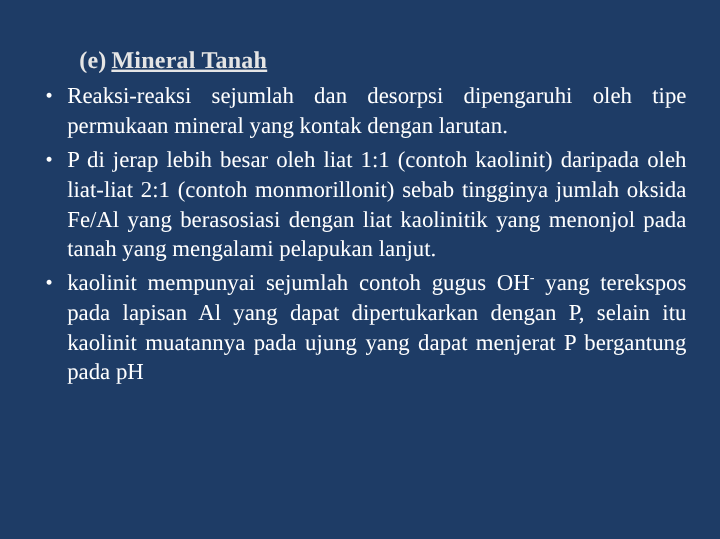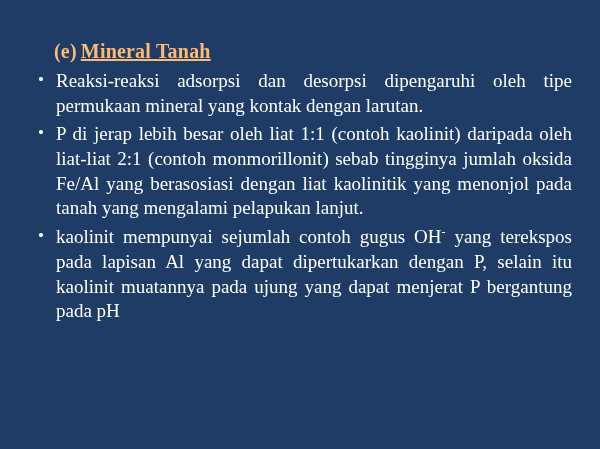--- a/index.html
+++ b/index.html
@@ -15,24 +15,24 @@
   }
   .slide {
     position: relative;
     width: 600px;
     height: 449px;
     background: #1e3c66;
     box-sizing: border-box;
     padding: 40px 28px 20px 34px;
   }
   .title-line {
-    color: #fdba74;
+    color: #e5e5e5;
     font-size: 20px;
     font-weight: bold;
-    margin: 0 0 6px 20px;
+    margin: 0 0 6px 32px;
     letter-spacing: 0.2px;
   }
   .title-prefix {
     font-weight: bold;
   }
   .title-main {
     font-weight: bold;
     text-decoration: underline;
     margin-left: 4px;
   }
@@ -73,21 +73,21 @@
 <body>
 
 <div class="slide">
 
   <div class="title-line">
     <span class="title-prefix">(e)</span><span class="title-main">Mineral Tanah</span>
   </div>
 
   <ul class="bullets">
     <li class="bullet">
-      <span>Reaksi-reaksi adsorpsi dan desorpsi dipengaruhi oleh tipe permukaan mineral yang kontak dengan larutan.</span>
+      <span>Reaksi-reaksi sejumlah dan desorpsi dipengaruhi oleh tipe permukaan mineral yang kontak dengan larutan.</span>
     </li>
     <li class="bullet">
       <span>P di jerap lebih besar oleh liat 1:1 (contoh kaolinit) daripada oleh liat-liat 2:1 (contoh monmorillonit) sebab tingginya jumlah oksida Fe/Al yang berasosiasi dengan liat kaolinitik yang menonjol pada tanah yang mengalami pelapukan lanjut.</span>
     </li>
     <li class="bullet">
       <span>kaolinit mempunyai sejumlah contoh gugus OH</span><sup class="sup">-</sup><span> yang terekspos pada lapisan Al yang dapat dipertukarkan dengan P, selain itu kaolinit muatannya pada ujung yang dapat menjerat P bergantung pada pH</span>
     </li>
   </ul>
 
 </div>

